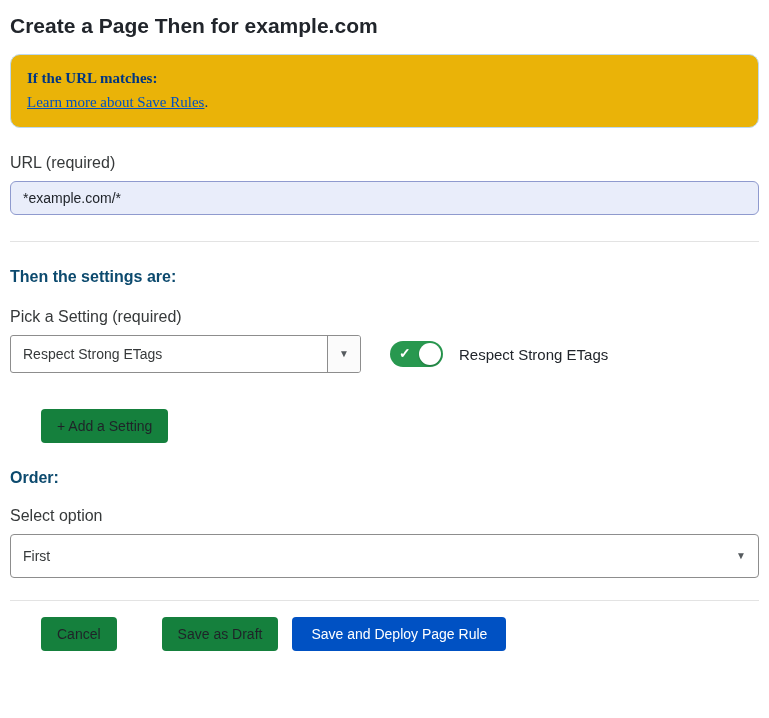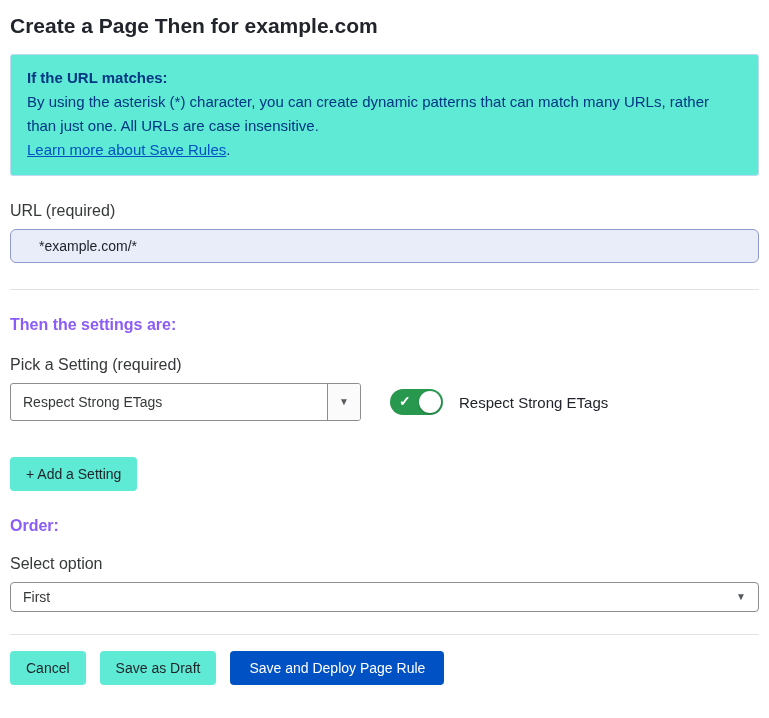--- a/index.html
+++ b/index.html
@@ -12,28 +12,29 @@
     padding: 10px 10px 0 10px;
     overflow: hidden;
   }
   .page-title {
     font-size: 21px;
     font-weight: 700;
     color: #21252b;
     margin: 4px 0 16px 0;
   }
   .info-box {
-    background: #5eead4;
+    background: #eab308;
     border: 1px solid #bcd9f1;
-    border-radius: 3px;
+    border-radius: 10px;
     padding: 11px 16px 13px 16px;
     color: #003682;
     font-size: 15px;
     line-height: 1.6;
     margin-bottom: 26px;
+    font-family: Liberation Serif, serif;
   }
   .info-box .info-heading {
     font-weight: 700;
     font-size: 15px;
     color: #003682;
   }
   .info-box a {
     color: #0051c3;
     text-decoration: underline;
     cursor: pointer;
@@ -43,35 +44,35 @@
     font-size: 16px;
     color: #36393a;
     margin-bottom: 9px;
   }
   .url-input {
     width: 100%;
     height: 34px;
     background: #e9edfa;
     border: 1px solid #8f9ace;
     border-radius: 6px;
-    padding: 0 28px;
+    padding: 0 12px;
     font-size: 14px;
     font-family: "Liberation Sans", sans-serif;
     color: #21252b;
     outline: none;
   }
   .divider {
     border: none;
     border-top: 1px solid #e3e3e3;
     margin: 26px 0;
   }
   .section-heading {
     font-size: 16px;
     font-weight: 700;
-    color: #8b5cf6;
+    color: #0c4a6e;
     margin-bottom: 22px;
   }
   .setting-row {
     display: flex;
     align-items: center;
     margin-bottom: 36px;
   }
   .combobox {
     display: flex;
     align-items: stretch;
@@ -148,34 +149,35 @@
     align-items: center;
     justify-content: center;
     border: none;
     border-radius: 4px;
     font-family: "Liberation Sans", sans-serif;
     font-size: 14px;
     padding: 9px 16px;
     cursor: pointer;
   }
   .btn-gray {
-    background: #5eead4;
+    background: #15803d;
     color: #1f2328;
+    margin-left: 31px;
   }
   .btn-primary {
     background: #0051c3;
     color: #ffffff;
     padding: 9px 19px;
   }
   .add-setting-wrap { margin-bottom: 26px; }
   .order-section .section-heading { margin-bottom: 20px; }
   .order-select {
     position: relative;
     width: 100%;
-    height: 30px;
+    height: 44px;
     border: 1px solid #8d8d8d;
     border-radius: 4px;
     background: #ffffff;
     display: flex;
     align-items: center;
     padding: 0 30px 0 12px;
     font-size: 14px;
     color: #36393a;
     cursor: pointer;
   }
@@ -201,21 +203,20 @@
 </style>
 </head>
 <body>
 
 
 
 <h1 class="page-title">Create a Page Then for example.com</h1>
 
 <div class="info-box">
   <div class="info-heading">If the URL matches:</div>
-  <div class="info-body">By using the asterisk (*) character, you can create dynamic patterns that can match many URLs, rather than just one. All URLs are case insensitive.</div>
   <div><a>Learn more about Save Rules</a><span>.</span></div>
 </div>
 
 <label class="field-label">URL (required)</label>
 <input class="url-input" type="text" value="*example.com/*" style="">
 
 <hr class="divider">
 
 <div class="settings-section">
   <h2 class="section-heading">Then the settings are:</h2>

